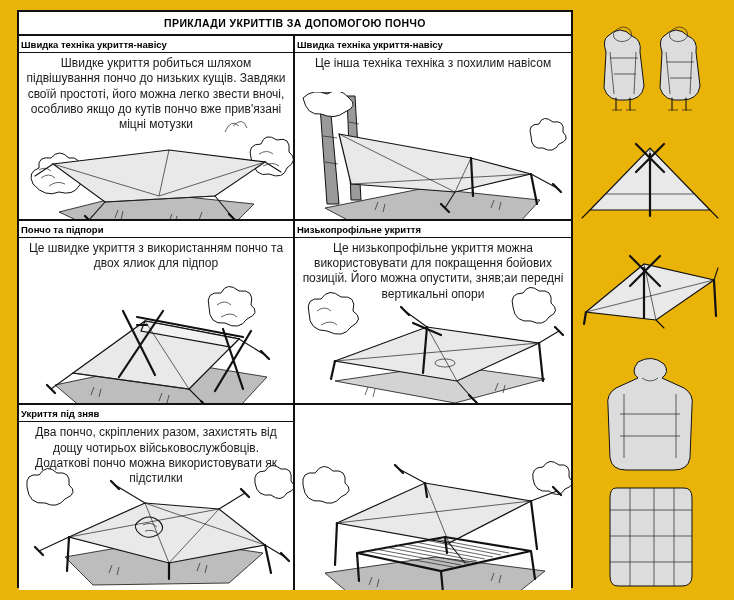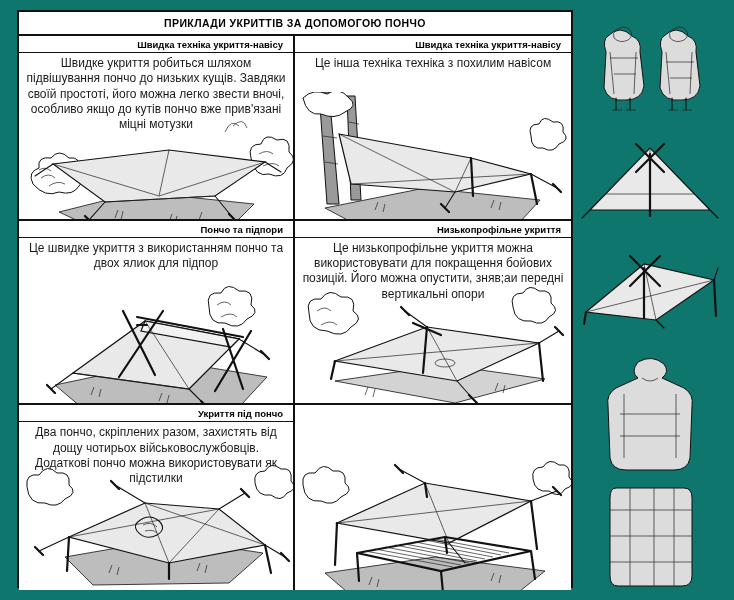--- a/index.html
+++ b/index.html
@@ -11,21 +11,21 @@
     width: 734px;
     height: 600px;
     font-family: "Liberation Sans", sans-serif;
     color: #000000;
     overflow: hidden;
   }
   #page {
     position: relative;
     width: 734px;
     height: 600px;
-    background: #0f766e;
+    background: #eab308;
   }
 
   
   #main-panel {
     position: absolute;
     left: 17px;
     top: 10px;
     width: 556px;
     height: 578px;
     border: 2px solid #111;
@@ -58,21 +58,21 @@
     border-right: 2px solid #111;
     border-bottom: 2px solid #111;
     box-sizing: border-box;
     overflow: hidden;
     background: #fff;
   }
   .cell.col2 { border-right: none; }
   .cell.row3 { border-bottom: none; }
 
   .cell-title {
-    text-align: right;
+    text-align: left;
     font-size: 9.5px;
     font-weight: bold;
     padding: 3px 10px 2px 2px;
     border-bottom: 1px solid #111;
   }
   .cell-body {
     padding: 3px 6px 0 6px;
     font-size: 12px;
     line-height: 1.28;
     text-align: center;
@@ -228,21 +228,21 @@
             <path class="ln" d="M132 50 L110 34 M244 66 L264 54 M162 104 L178 122"></path>
             <path class="ln-thick" d="M106 30 L114 38 M260 50 L268 58 M174 118 L182 126"></path>
 
             <ellipse cx="150" cy="86" rx="10" ry="4" class="ln-thin"></ellipse>
             <path class="ln-thin" d="M70 118 l3-8 M78 120 l2-8 M200 114 l3-8 M208 116 l2-8"></path>
           </svg>
         </div>
       </div>
 
       <div class="cell col1 row3">
-        <div class="cell-title">Укриття під пончо</div>
+        <div class="cell-title">Укриття під зняв</div>
         <div class="cell-body">Два пончо, скріплених разом, захистять від дощу чотирьох військовослужбовців. Додаткові пончо можна використовувати як підстилки</div>
         <div class="cell-art">
           <svg viewBox="0 0 276 140" width="276" height="140">
             <path class="ground" d="M46 96 L150 78 L244 92 L210 122 L74 124 Z"></path>
 
             <path class="bush" d="M8 26 q-2-14 12-12 q8-12 18-2 q14-2 12 12 q10 8 -4 14 q-8 10 -20 4 q-16 2 -18 -16 Z"></path>
             <path class="bush" d="M236 22 q-2-12 10-12 q6-10 16-2 q12-2 10 12 q8 8 -4 12 q-6 10 -16 2 q-14 2 -16 -12 Z"></path>
 
             <path class="tarp" d="M50 76 L126 42 L200 48 L246 84 L150 102 Z"></path>
             <path class="ln-thin" d="M126 42 L150 102 M200 48 L150 102 M50 76 L200 48 M126 42 L246 84"></path>

